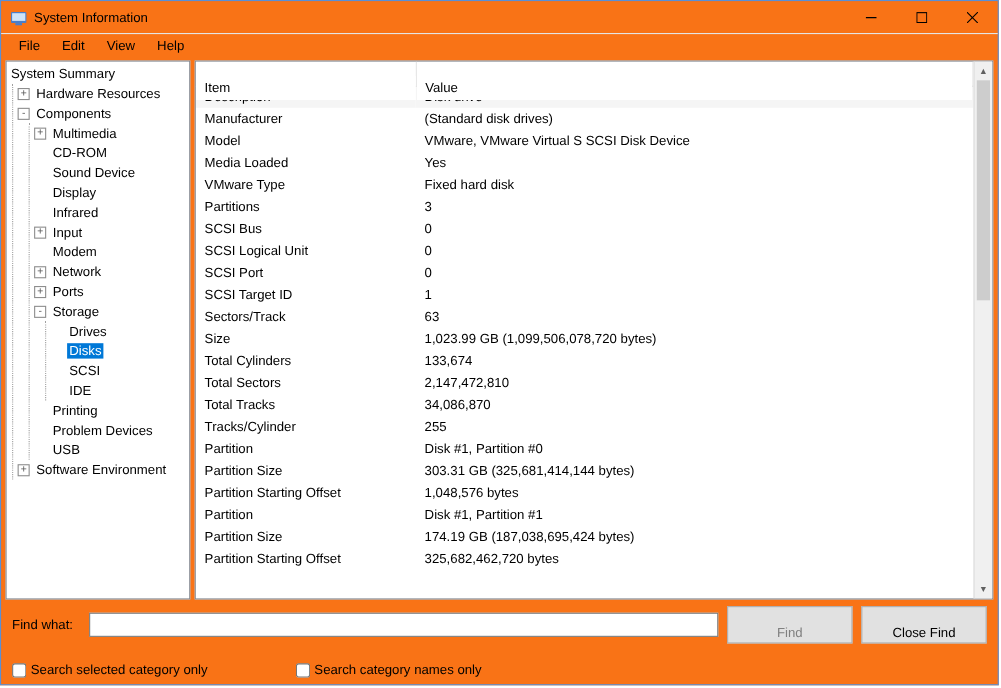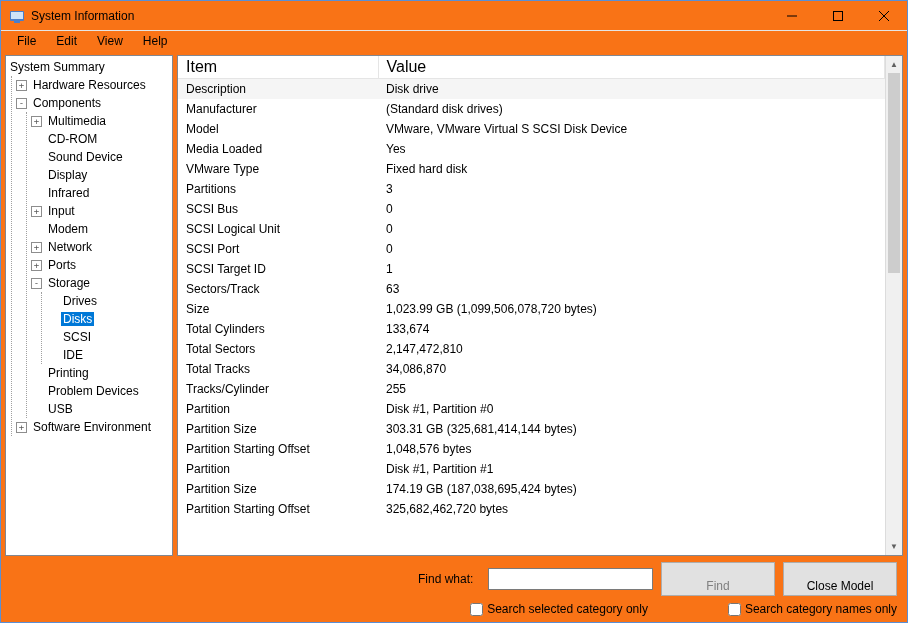--- a/index.html
+++ b/index.html
@@ -16,29 +16,29 @@
 .tree-pane { width: 168px; border: 1px solid #828790; overflow: auto; padding: 2px 0; background: #fff; }
 .tree-row { display: flex; align-items: center; height: 18px; font-size: 12px; cursor: default; padding-right: 4px; }
 .tree-row.selected .tree-label { background: #0078d7; color: #fff; }
 .tree-label { padding: 0 2px; }
 .toggle { width: 11px; height: 11px; border: 1px solid #8d8d8d; display: inline-flex; align-items: center; justify-content: center; font-size: 9px; line-height: 1; margin-right: 4px; color: #5a5a5a; background: #fff; flex-shrink: 0; font-family: monospace; }
 .indent { display: inline-block; flex-shrink: 0; }
 .dotted { border-left: 1px dotted #a0a0a0; margin-left: 5px; }
 .detail-pane { flex: 1; border: 1px solid #828790; position: relative; display: flex; background: #fff; min-width: 0; }
 .detail-scroll { flex: 1; overflow: hidden; }
 .detail-table { width: 100%; border-collapse: collapse; table-layout: fixed; }
-.detail-table th { text-align: left; font-weight: normal; font-size: 16px; padding: 2px 8px; height: 22px; border-right: 1px solid #e5e5e5; border-bottom: 1px solid #e5e5e5; background: #fff; position: sticky; top: 0; }
+.detail-table th { text-align: left; font-weight: normal; font-size: 12px; padding: 2px 8px; height: 22px; border-right: 1px solid #e5e5e5; border-bottom: 1px solid #e5e5e5; background: #fff; position: sticky; top: 13px; }
 .detail-table td { font-size: 12px; padding: 2px 8px; height: 20px; vertical-align: middle; overflow: hidden; text-overflow: ellipsis; white-space: nowrap; }
 .detail-table tbody tr.alt { background: #f5f5f5; }
 .col-item { width: 200px; }
 .vscroll { width: 17px; background: #f0f0f0; border-left: 1px solid #dcdcdc; display: flex; flex-direction: column; }
 .vscroll .arrow { height: 17px; display: flex; align-items: center; justify-content: center; font-size: 8px; color: #606060; }
 .vscroll .track { flex: 1; position: relative; }
 .vscroll .thumb { position: absolute; left: 2px; right: 2px; top: 0; height: 200px; background: #cdcdcd; }
-.footer { padding: 6px 10px 6px 10px; display: flex; flex-direction: column; gap: 6px; align-items: flex-end; }
+.footer { padding: 6px 10px 6px 10px; display: flex; flex-direction: column; gap: 17px; }
 .find-row { display: flex; align-items: center; gap: 8px; }
 .find-label { font-size: 12px; min-width: 62px; }
 .find-input { flex: 1; height: 22px; border: 1px solid #7a7a7a; padding: 0 4px; font-size: 12px; }
 .footer-btn { height: 23px; border: 1px solid #adadad; background: #e1e1e1; font-size: 12px; cursor: pointer; padding: 16px 8px; min-width: 114px; }
 .footer-btn:disabled { color: #808080; }
 .check-row { display: flex; gap: 80px; }
 .check-item { display: flex; align-items: center; gap: 4px; font-size: 12px; }
 .check-item input { width: 13px; height: 13px; }
 </style>
 </head>
@@ -297,21 +297,21 @@
       </div>
     </div>
 
   </div>
 
   <div class="footer">
     <div class="find-row">
       <span class="find-label">Find what:</span>
       <input class="find-input" type="text" value="" style="">
       <button class="footer-btn" disabled="">Find</button>
-      <button class="footer-btn">Close Model</button>
+      <button class="footer-btn">Close Find</button>
     </div>
     <div class="check-row">
       <label class="check-item">
         <input type="checkbox" style="">
         <span>Search selected category only</span>
       </label>
       <label class="check-item">
         <input type="checkbox" style="">
         <span>Search category names only</span>
       </label>

